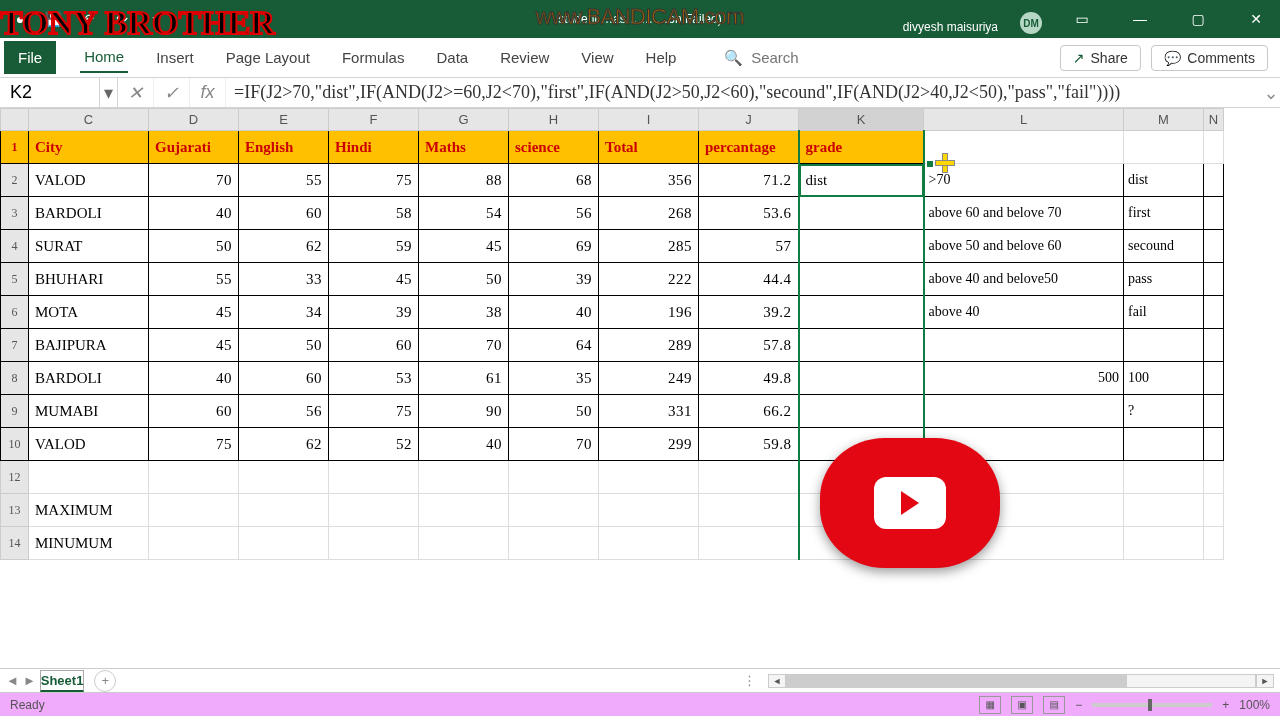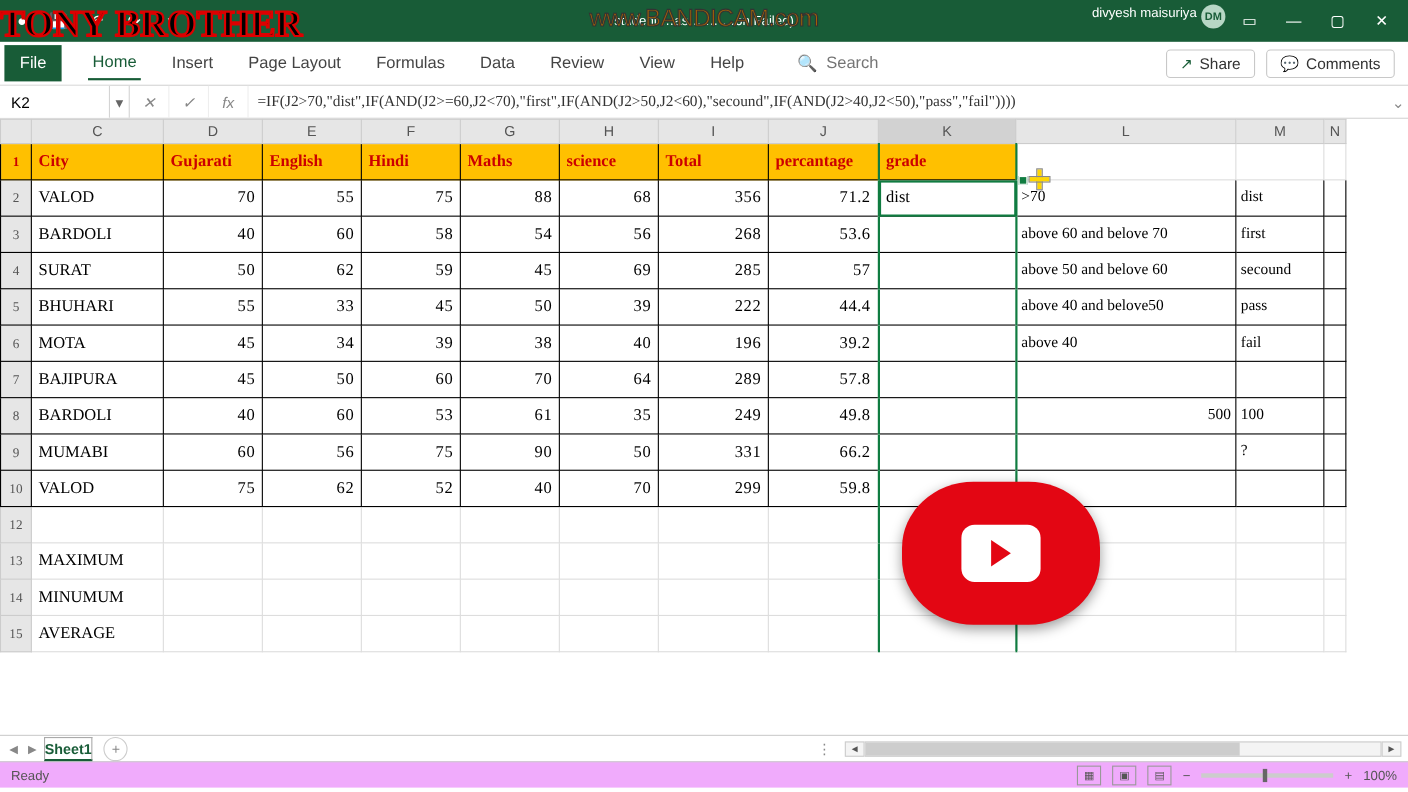--- a/index.html
+++ b/index.html
@@ -2,37 +2,37 @@
 <html><head>
 <meta charset="utf-8">
 <style>
   * { box-sizing: border-box; margin: 0; padding: 0; font-family: "Segoe UI", Arial, sans-serif; }
   html, body { width: 1280px; height: 720px; overflow: hidden; background: #fff; }
   
   .titlebar { height: 38px; background: #185c37; display: flex; align-items: center; color: #fff; position: relative; }
   .tb-left { display: flex; align-items: center; gap: 6px; padding-left: 6px; }
   .tb-btn-round { width: 28px; height: 28px; border-radius: 4px; display:flex; align-items:center; justify-content:center; font-size:14px; color:#fff; }
   .tb-center { position:absolute; left:50%; transform:translateX(-50%); font-size:12px; color:#fff; white-space:nowrap;}
-  .tb-right { margin-left:auto; display:flex; align-items:flex-start; gap:4px; padding-right:6px; }
+  .tb-right { margin-left:auto; display:flex; align-items:flex-end; gap:22px; padding-right:6px; }
   .avatar { width:22px; height:22px; border-radius:50%; background:#b7d7c5; color:#185c37; font-size:10px; font-weight:600; display:flex; align-items:center; justify-content:center;}
   .win-btn { width:36px; height:30px; display:flex; align-items:center; justify-content:center; color:#fff; font-size:14px;}
   
   .tony { position:absolute; top:4px; left:0; font-family: "Times New Roman", serif; font-weight:900; font-size:34px; color:#000; -webkit-text-stroke:2px #d00; letter-spacing:0px; z-index:50; }
   .bandicam { position:absolute; top:4px; left:50%; transform:translateX(-50%); font-family: Arial Black, sans-serif; font-weight:400; font-size:22px; color:#a16207; -webkit-text-stroke:1px #333; z-index:50; letter-spacing:-0.5px;}
   
   .ribbon-tabs { height:40px; background:#fff; border-bottom:1px solid #d4d4d4; display:flex; align-items:center; padding:0 12px; gap:24px; font-size:15px; color:#444;}
   .ribbon-tabs .tab { padding:6px 4px; cursor:default;}
   .ribbon-tabs .tab.file { background:#185c37; color:#fff; padding:8px 14px; margin-left:-8px;}
   .ribbon-tabs .tab.active { border-bottom:2px solid #185c37; color:#185c37;}
   .search-wrap { display:flex; align-items:center; gap:8px; margin-left:20px; flex:1;}
   .search-wrap input { border:none; outline:none; font-size:15px; width:200px; color:#666;}
   .right-actions { display:flex; gap:10px; margin-left:auto;}
   .pill { border:1px solid #c8c8c8; border-radius:4px; padding:4px 12px; font-size:14px; display:flex; align-items:center; gap:6px; background:#fff; color:#333;}
   
-  .fx-bar { height:30px; border-bottom:1px solid #d4d4d4; display:flex; align-items:center; font-size:14px;}
+  .fx-bar { height:30px; border-bottom:1px solid #d4d4d4; display:flex; align-items:center; font-size:18px;}
   .namebox { width:100px; border:none; border-right:1px solid #d4d4d4; height:100%; padding:0 10px; background:#fff; display:flex; align-items:center;}
   .namebox-drop { width:18px; height:100%; border-right:1px solid #d4d4d4; display:flex; align-items:center; justify-content:center; color:#666;}
   .fx-ctrl { width:36px; height:100%; display:flex; align-items:center; justify-content:center; color:#888; border-right:1px solid #eee; font-style:italic;}
   .fx-input { flex:1; padding:0 8px; height:100%; display:flex; align-items:center; color:#333; font-family:"Segoe UI";}
   
   .grid-area { position:relative; height:560px; overflow:hidden; }
   table { border-collapse:collapse; table-layout:fixed; }
   .colhead th, .rowhead { background:#e6e6e6; border:1px solid #ccc; font-weight:400; font-size:13px; color:#555;}
   .colhead th { height:22px; }
   .rowhead { width:28px; text-align:center; font-size:12px;}
@@ -350,35 +350,20 @@
           <td class="side-cell"></td>
           <td class="side-cell"></td>
           <td class="side-cell"></td>
           <td class="side-cell"></td>
           <td class="side-cell"></td>
           <td class="side-cell col-K-sel"></td>
           <td class="side-cell"></td>
           <td class="side-cell"></td>
           <td class="side-cell"></td>
         </tr>
-        <tr class="label-row">
-          <td class="rowhead">15</td>
-          <td class="city">AVERAGE</td>
-          <td class="side-cell"></td>
-          <td class="side-cell"></td>
-          <td class="side-cell"></td>
-          <td class="side-cell"></td>
-          <td class="side-cell"></td>
-          <td class="side-cell"></td>
-          <td class="side-cell"></td>
-          <td class="side-cell col-K-sel"></td>
-          <td class="side-cell"></td>
-          <td class="side-cell"></td>
-          <td class="side-cell"></td>
-        </tr>
       </tbody>
     </table>
   <div class="fill-handle" style="left:926px; top:52px;"></div>
   <div class="cursor-plus" style="left:936px; top:46px;"></div>
   <div class="yt" style="left:820px; top:330px;">
     <div class="yt-inner">
         <div class="yt-tri"></div>
       </div>
   </div>
 </div>

